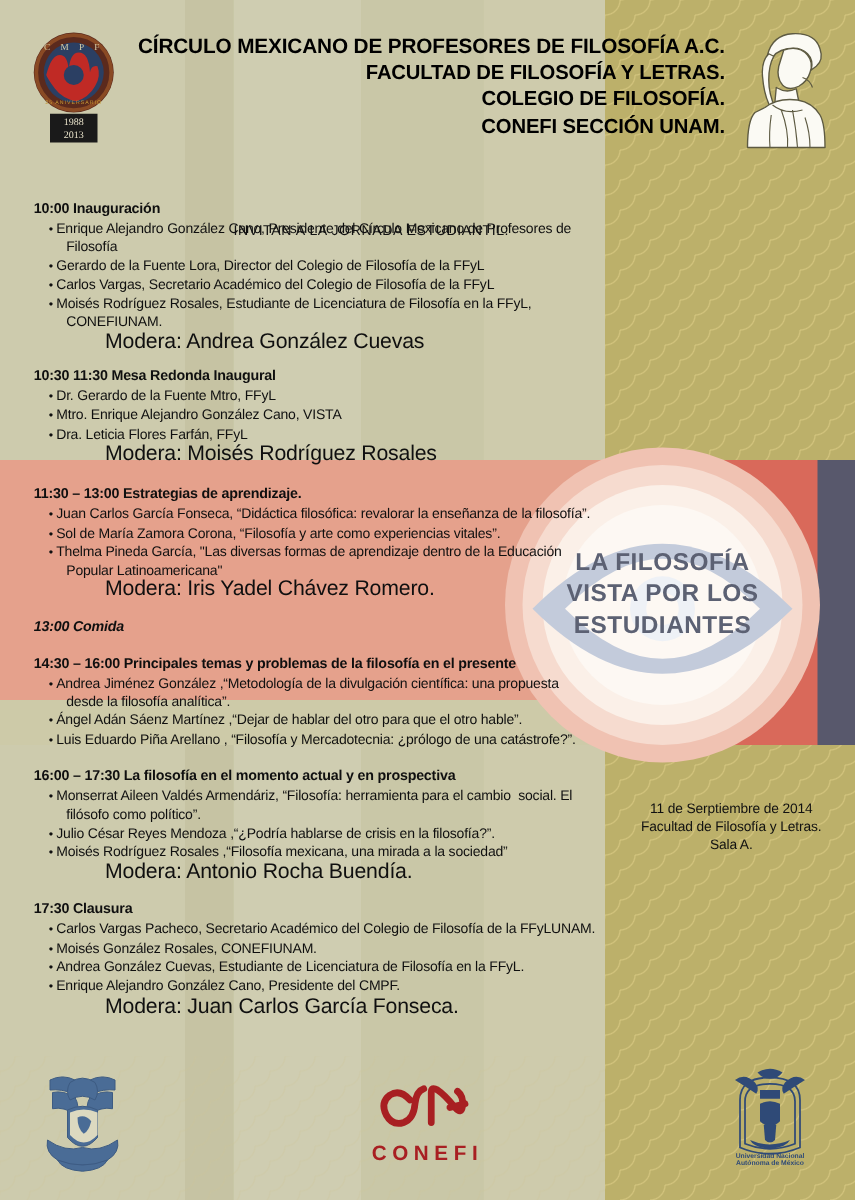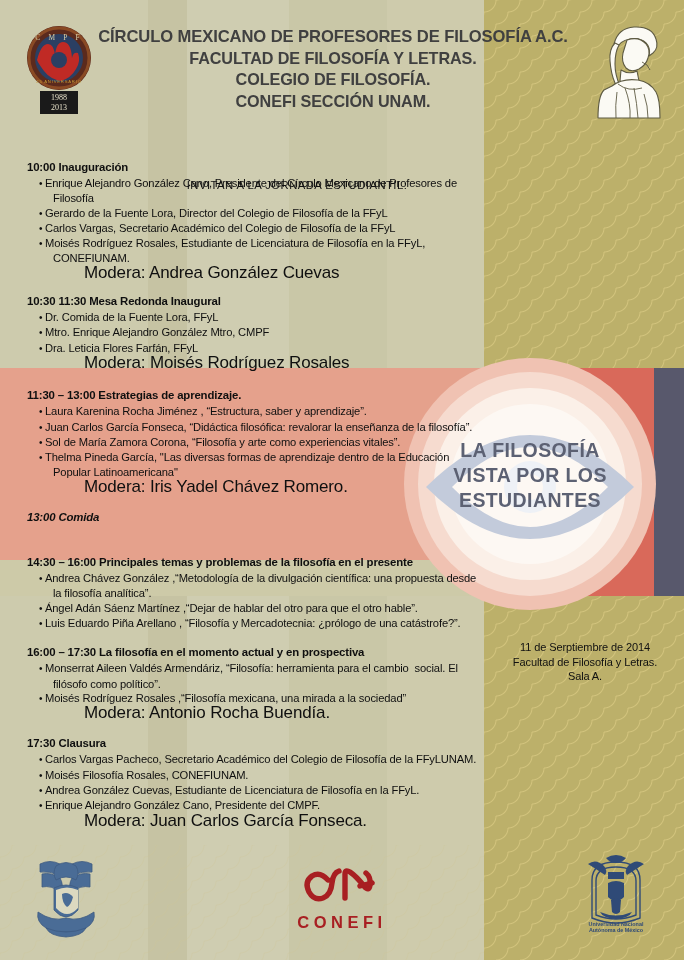--- a/index.html
+++ b/index.html
@@ -83,22 +83,22 @@
     font-weight:bold;
     font-size:19.5px;line-height:25px;
     letter-spacing:.4px;
   }
   .badge-text div{white-space:nowrap;}
 
   
   .header{position:absolute;left:0;top:0;width:684px;height:120px;}
   .title-block{
     position:absolute;left:86px;top:26px;width:494px;
-    text-align:center;
-    color:#404040;
+    text-align:right;
+    color:#000000;
     font-weight:bold;
     font-size:16.2px;
     line-height:21.5px;
     letter-spacing:-.1px;
   }
   .title-block div{white-space:nowrap;}
   .title-block .l1{font-size:16.6px;}
 
   
   .cmpf{position:absolute;left:22px;top:24px;width:74px;height:92px;}
@@ -257,65 +257,65 @@
         <li>Gerardo de la Fuente Lora, Director del Colegio de Filosofía de la FFyL</li>
         <li>Carlos Vargas, Secretario Académico del Colegio de Filosofía de la FFyL</li>
         <li>Moisés Rodríguez Rosales, Estudiante de Licenciatura de Filosofía en la FFyL, CONEFIUNAM.</li>
       </ul>
       <div class="mod">Modera: Andrea González Cuevas</div>
     </div>
 
     <div class="slot" style="margin-top:14px;">
       <div class="slot-head">10:30  11:30 Mesa Redonda Inaugural</div>
       <ul>
-        <li>Dr. Comida de la Fuente Lora, FFyL</li>
-        <li>Mtro. Enrique Alejandro González Mtro, CMPF</li>
+        <li>Dr. Gerardo de la Fuente Mtro, FFyL</li>
+        <li>Mtro. Enrique Alejandro González Cano, VISTA</li>
         <li>Dra. Leticia Flores Farfán, FFyL</li>
       </ul>
       <div class="mod">Modera: Moisés Rodríguez Rosales</div>
     </div>
 
     <div class="slot" style="margin-top:18px;">
       <div class="slot-head">11:30 – 13:00 Estrategias de aprendizaje.</div>
       <ul>
-        <li>Laura Karenina Rocha Jiménez , “Estructura, saber y aprendizaje”.</li>
         <li>Juan Carlos García Fonseca, “Didáctica filosófica: revalorar la enseñanza de la filosofía”.</li>
         <li>Sol de María Zamora Corona, “Filosofía y arte como experiencias vitales”.</li>
         <li>Thelma Pineda García, "Las diversas formas de aprendizaje dentro de la Educación Popular Latinoamericana"</li>
       </ul>
       <div class="mod">Modera: Iris Yadel Chávez Romero.</div>
     </div>
 
     <div class="slot" style="margin-top:16px;font-style:italic;">
       <div class="slot-head">13:00 Comida</div>
     </div>
 
-    <div class="slot" style="margin-top:30px;">
+    <div class="slot" style="margin-top:14px;">
       <div class="slot-head">14:30 – 16:00 Principales temas y problemas de la filosofía en el presente</div>
       <ul>
-        <li>Andrea Chávez González ,“Metodología de la divulgación científica: una propuesta desde la filosofía analítica”.</li>
+        <li>Andrea Jiménez González ,“Metodología de la divulgación científica: una propuesta desde la filosofía analítica”.</li>
         <li>Ángel Adán Sáenz Martínez ,“Dejar de hablar del otro para que el otro hable”.</li>
         <li>Luis Eduardo Piña Arellano , “Filosofía y Mercadotecnia: ¿prólogo de una catástrofe?”.</li>
       </ul>
     </div>
 
     <div class="slot" style="margin-top:14px;">
       <div class="slot-head">16:00 – 17:30 La filosofía en el momento actual y en prospectiva</div>
       <ul>
         <li>Monserrat Aileen Valdés Armendáriz, “Filosofía: herramienta para el cambio  social. El filósofo como político”.</li>
+        <li>Julio César Reyes Mendoza ,“¿Podría hablarse de crisis en la filosofía?”.</li>
         <li>Moisés Rodríguez Rosales ,“Filosofía mexicana, una mirada a la sociedad”</li>
       </ul>
       <div class="mod">Modera: Antonio Rocha Buendía.</div>
     </div>
 
     <div class="slot" style="margin-top:16px;">
       <div class="slot-head">17:30 Clausura</div>
       <ul>
         <li>Carlos Vargas Pacheco, Secretario Académico del Colegio de Filosofía de la FFyLUNAM.</li>
-        <li>Moisés Filosofía Rosales, CONEFIUNAM.</li>
+        <li>Moisés González Rosales, CONEFIUNAM.</li>
         <li>Andrea González Cuevas, Estudiante de Licenciatura de Filosofía en la FFyL.</li>
         <li>Enrique Alejandro González Cano, Presidente del CMPF.</li>
       </ul>
       <div class="mod">Modera: Juan Carlos García Fonseca.</div>
     </div>
 
   </div>
 
   <div class="venue">
     <div>11 de Serptiembre de 2014</div>

